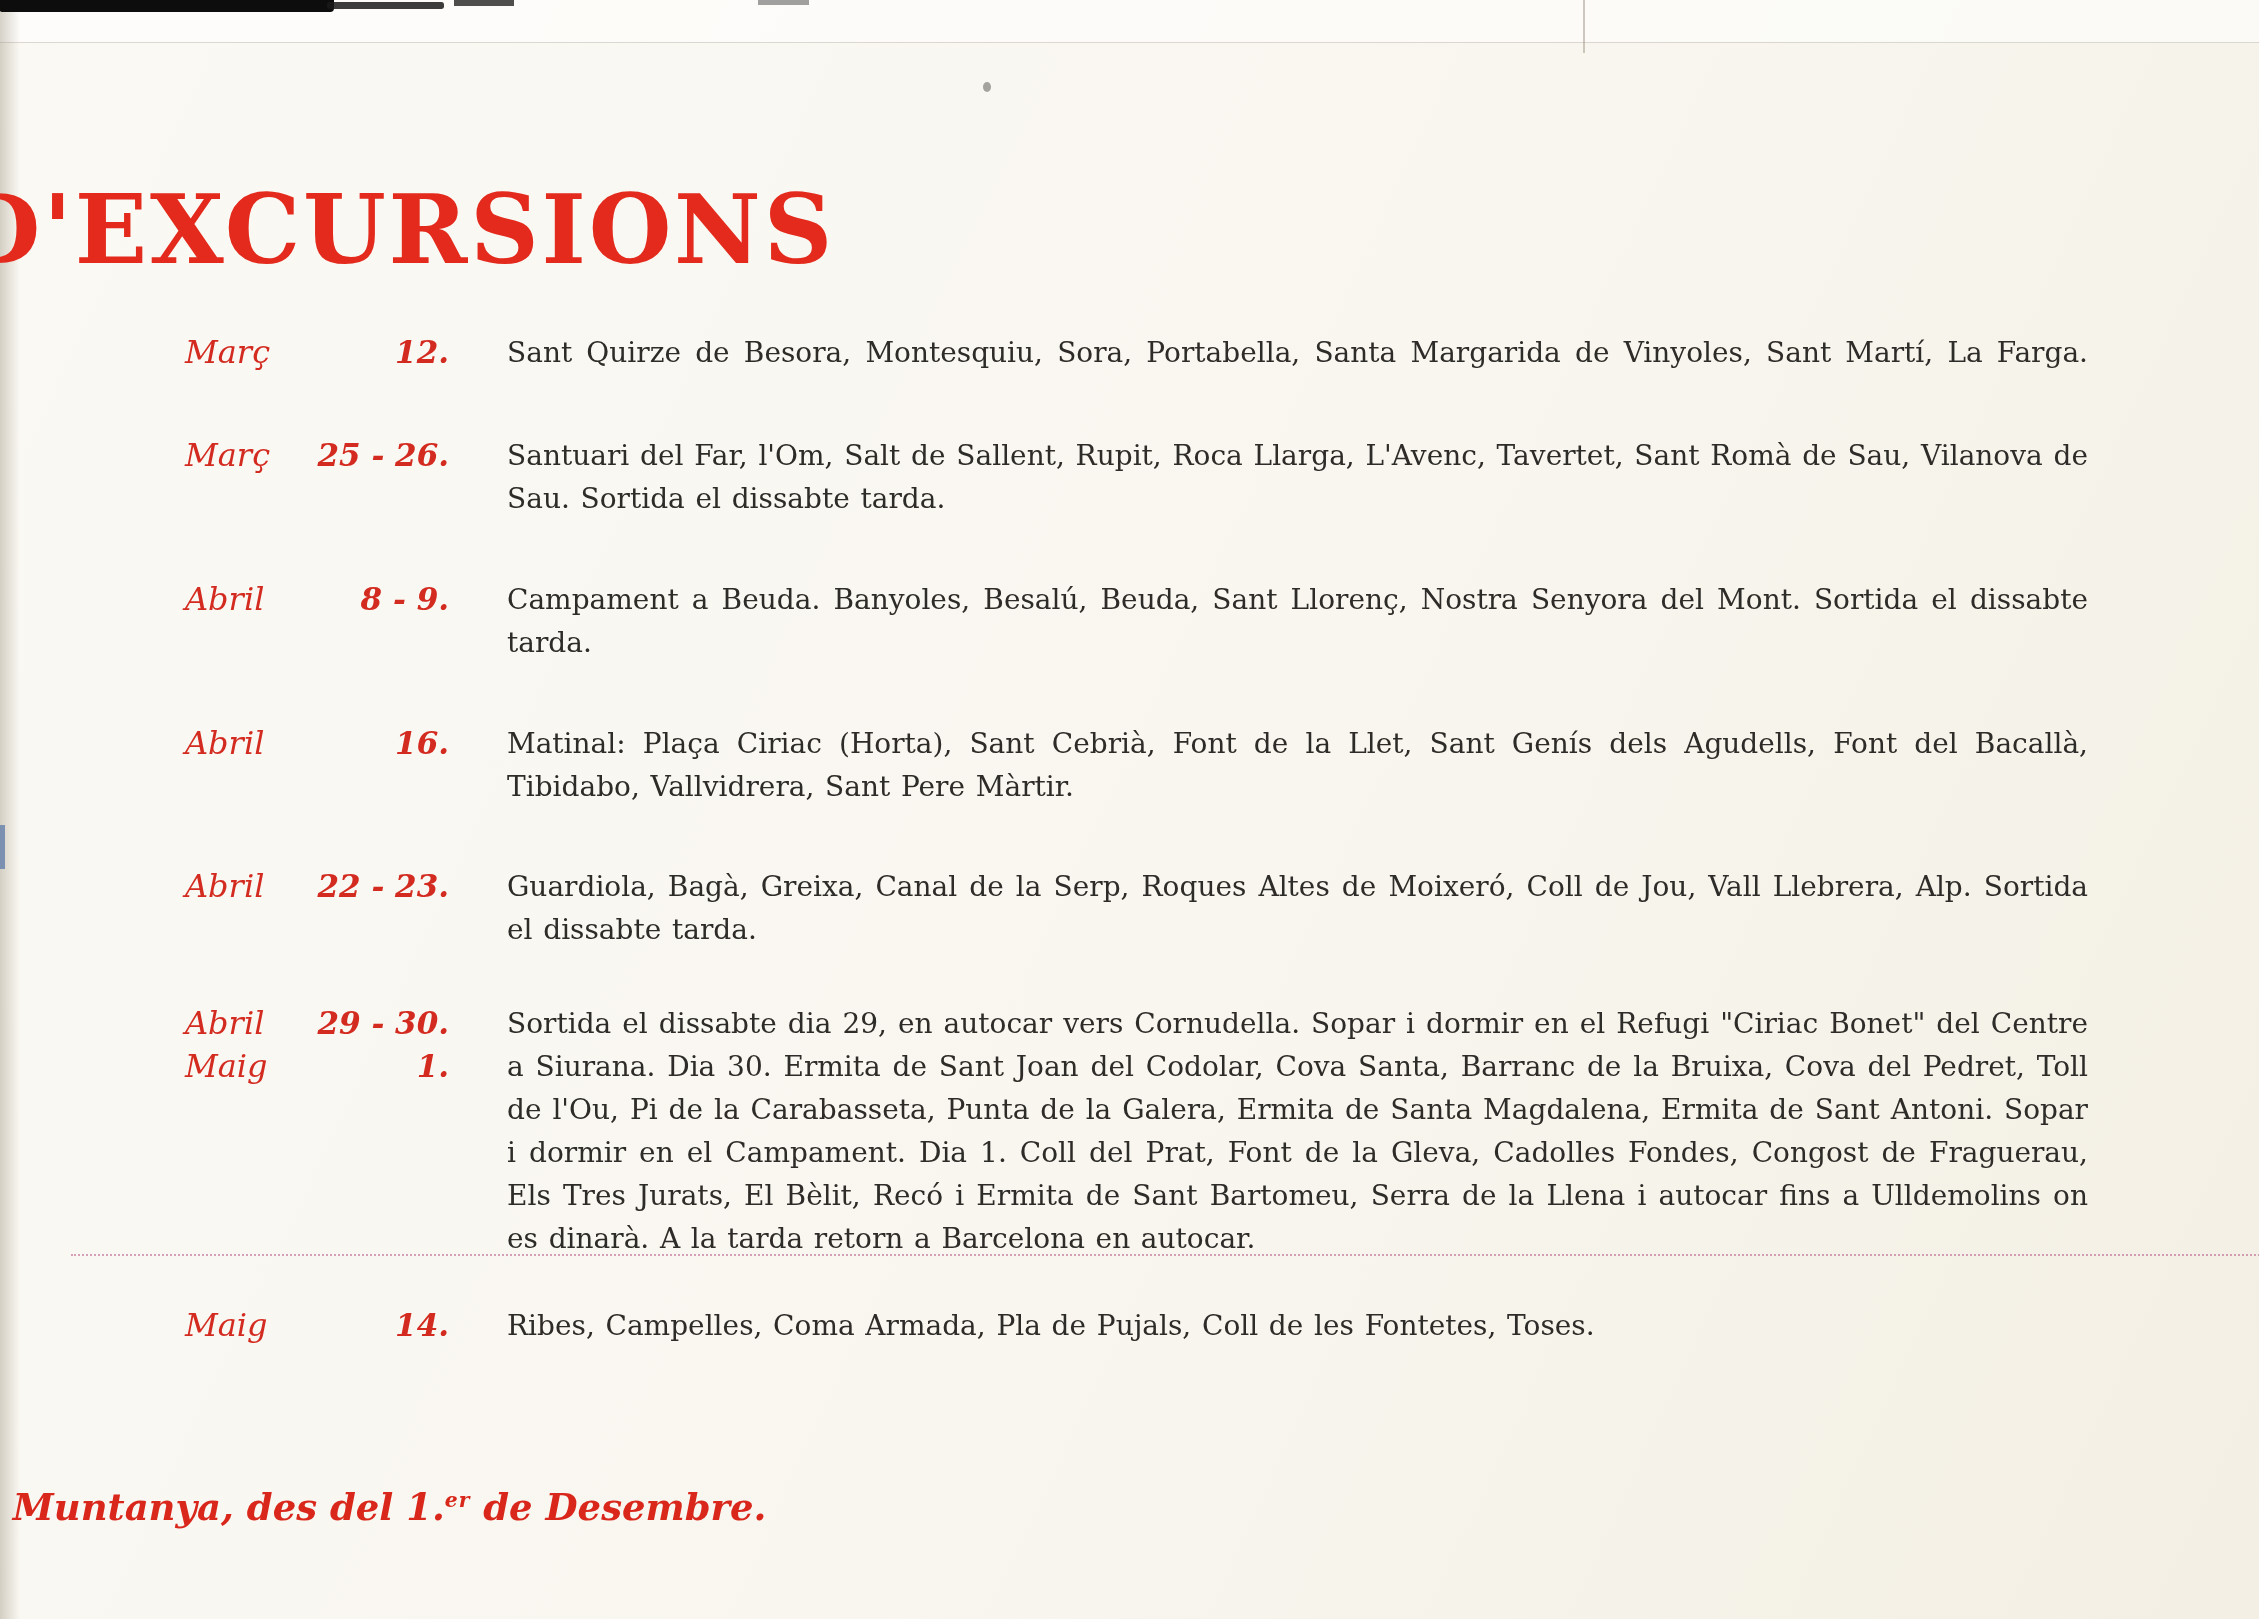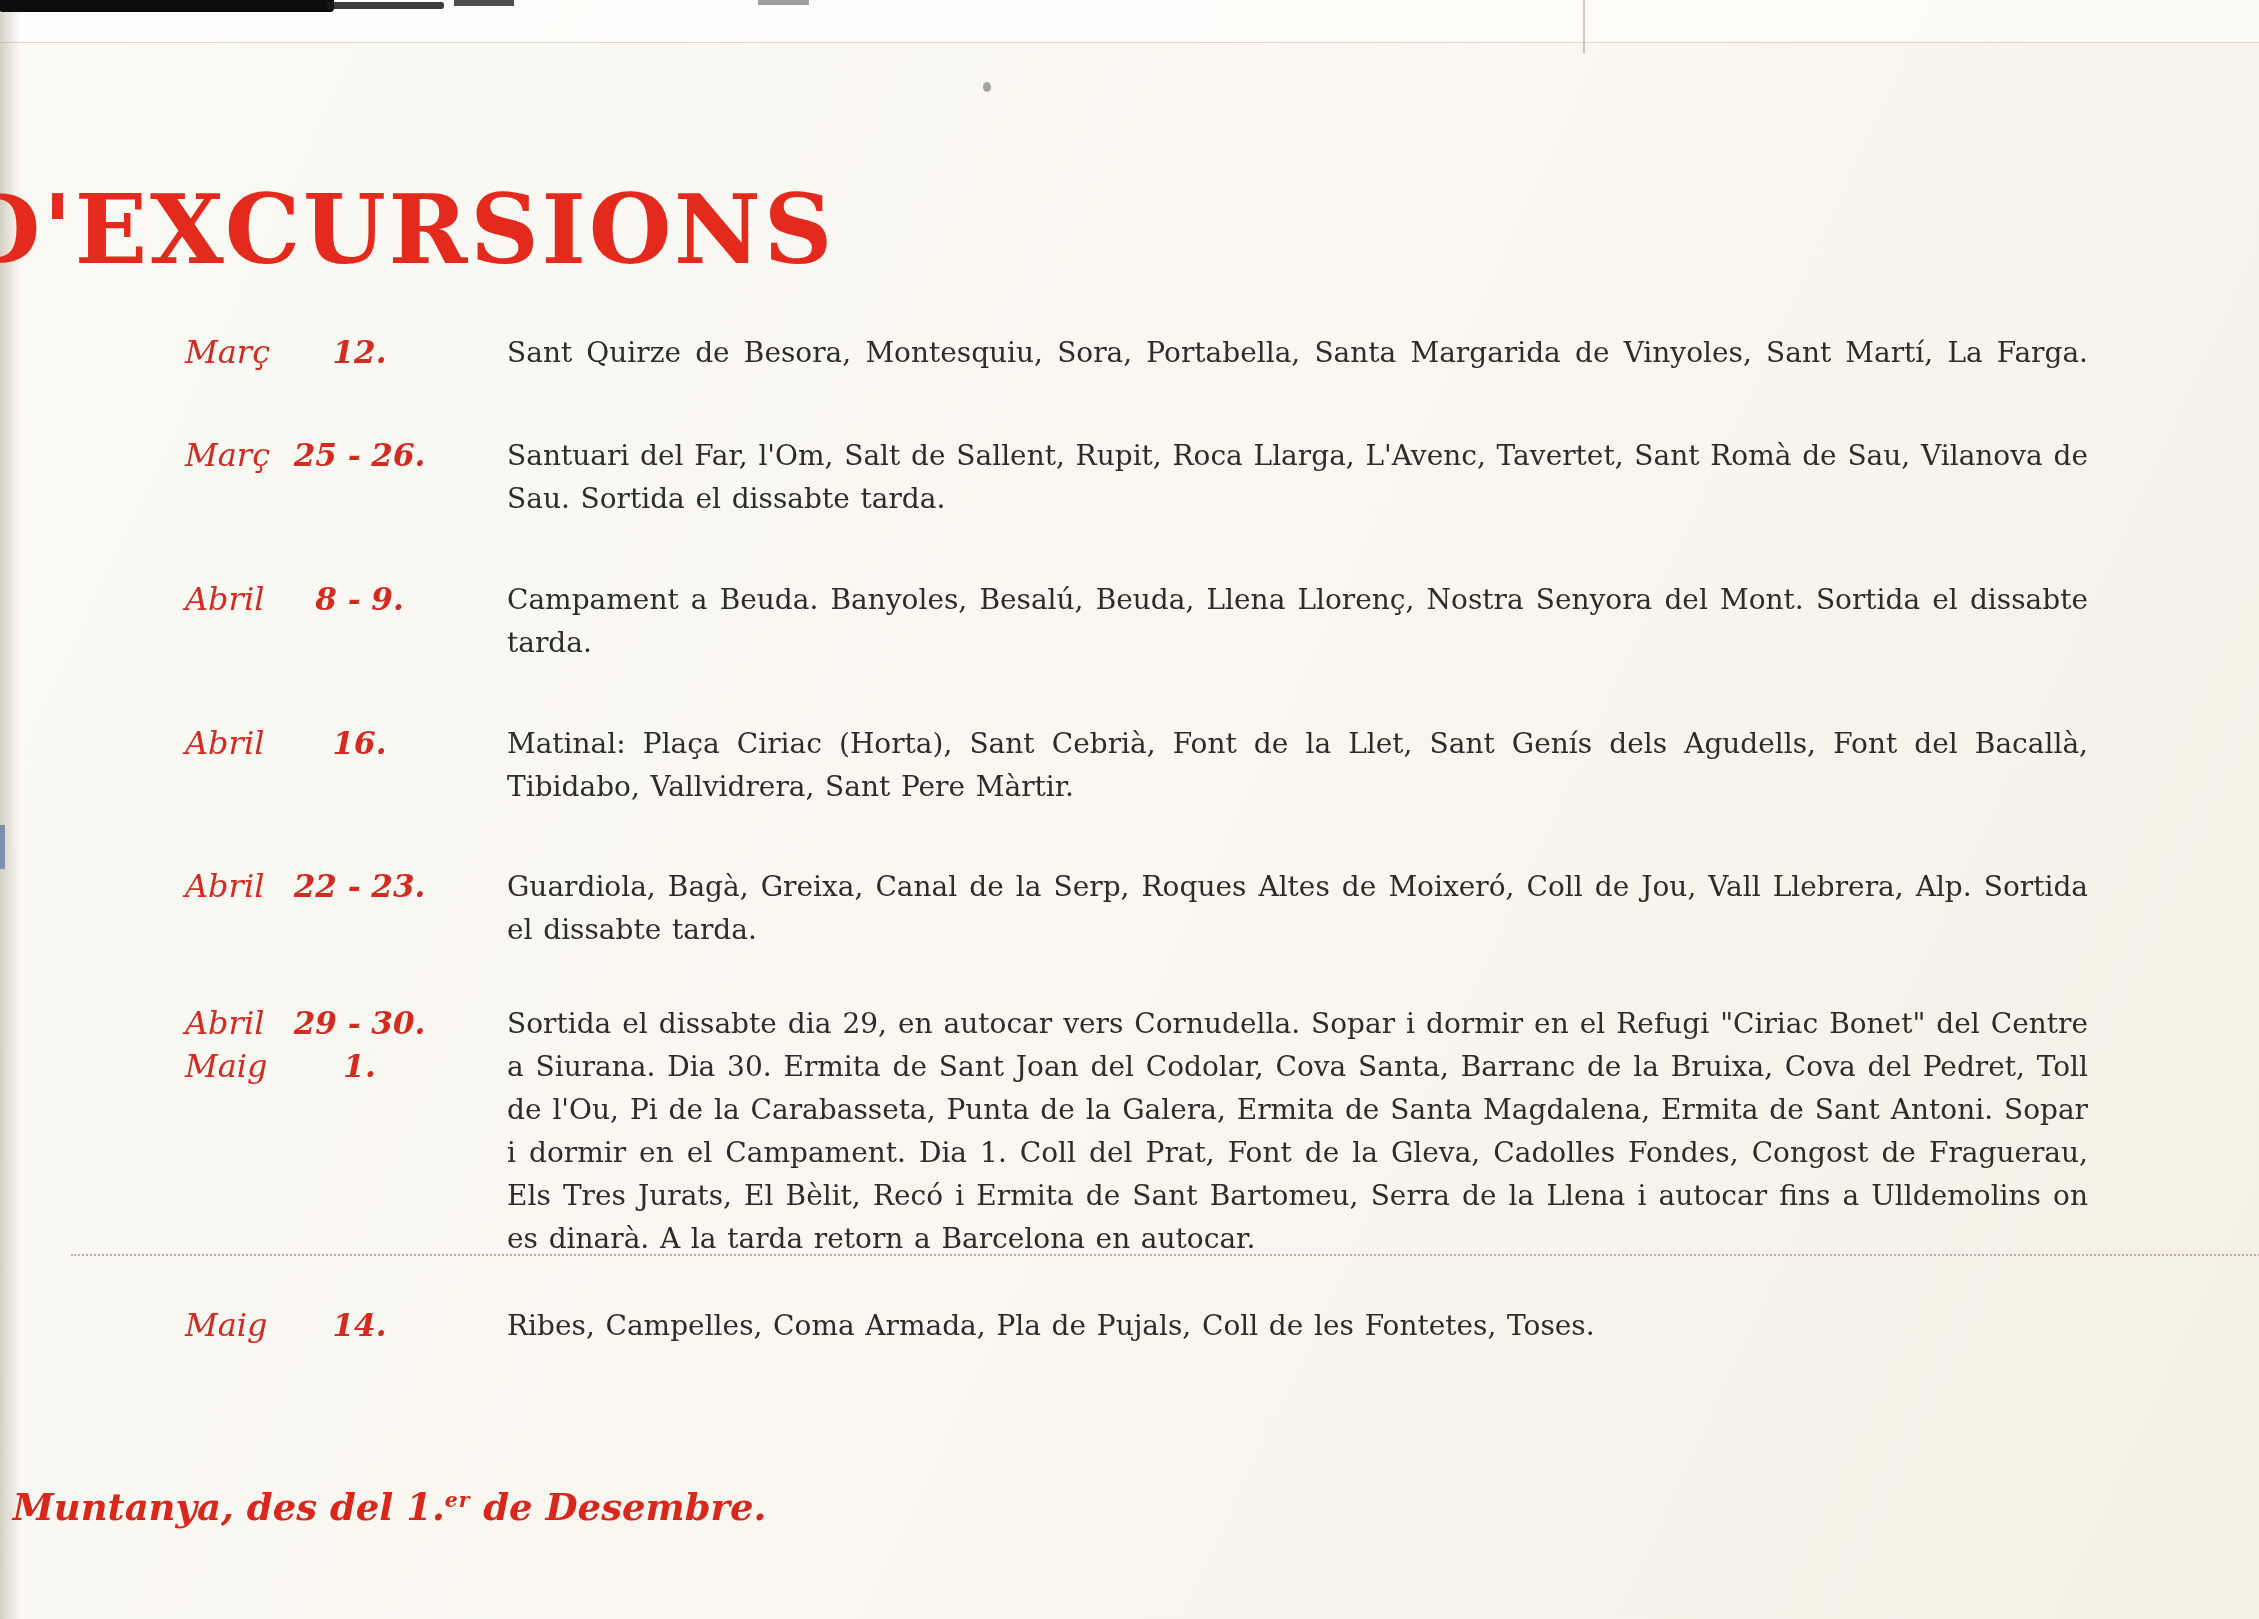--- a/index.html
+++ b/index.html
@@ -35,21 +35,21 @@
   
   .row{position:absolute;left:0;width:100%;}
   .row-0{top:331px}.row-1{top:434px}.row-2{top:578px}.row-3{top:722px}
   .row-4{top:865px}.row-5{top:1002px}.row-6{top:1304px}
   .month{
     position:absolute;left:185px;width:128px;
     color:#d32b20;font-weight:normal;font-style:italic;
     font-size:32px;line-height:43px;
   }
   .dates{
-    position:absolute;left:270px;width:179px;text-align:center;
+    position:absolute;left:270px;width:179px;text-align:right;
     color:#d32b20;font-weight:bold;font-style:italic;
     font-size:31px;line-height:43px;
   }
   .desc{
     position:absolute;left:507px;width:1581px;
     color:#2e2c28;font-size:28px;line-height:43px;
     text-align:justify;word-spacing:1.8px;
   }
   .row-0 .desc{text-align-last:justify;}
   
@@ -103,21 +103,21 @@
 
     <div class="row row-2">
       <div class="month">
         <div>Abril</div>
         <div></div>
       </div>
       <div class="dates">
         <div>8 - 9.</div>
         <div></div>
       </div>
-      <div class="desc">Campament a Beuda. Banyoles, Besalú, Beuda, Llena Llorenç, Nostra Senyora del Mont. Sortida el dissabte tarda.</div>
+      <div class="desc">Campament a Beuda. Banyoles, Besalú, Beuda, Sant Llorenç, Nostra Senyora del Mont. Sortida el dissabte tarda.</div>
     </div>
 
     <div class="row row-3">
       <div class="month">
         <div>Abril</div>
         <div></div>
       </div>
       <div class="dates">
         <div>16.</div>
         <div></div>

